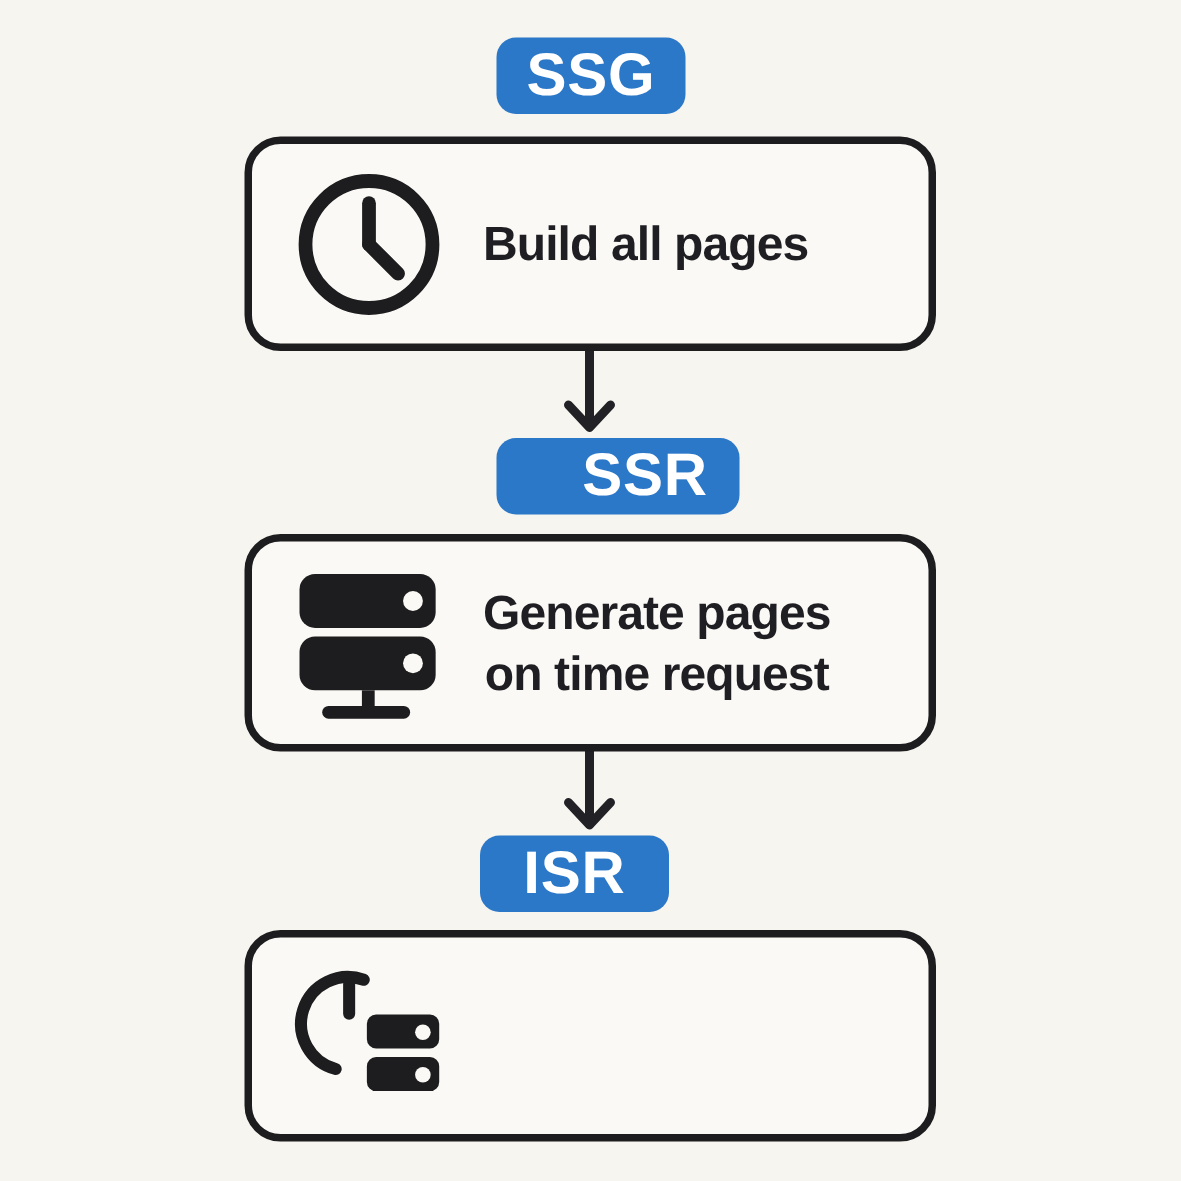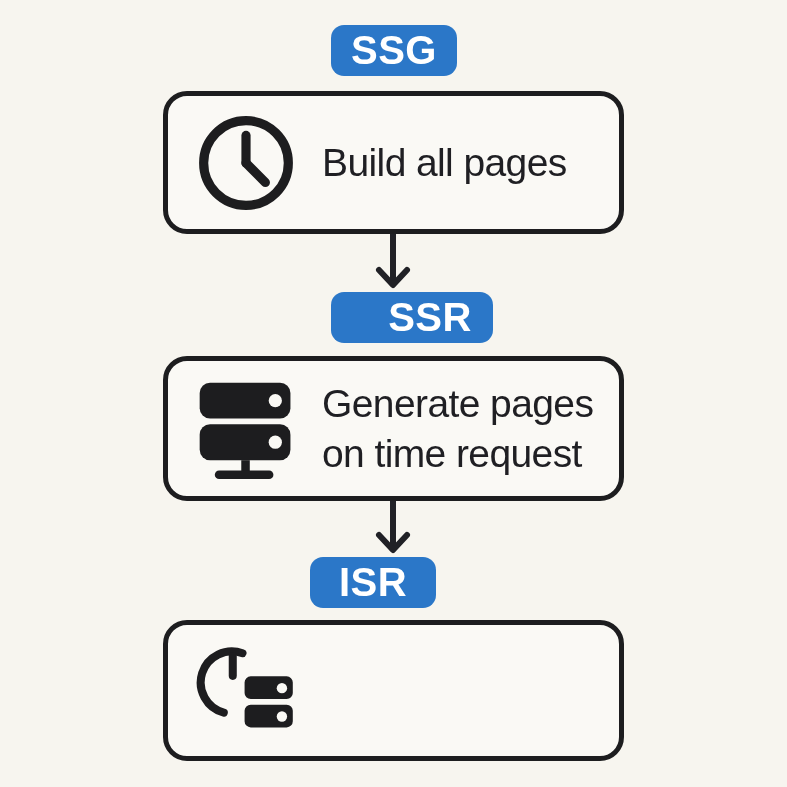--- a/index.html
+++ b/index.html
@@ -24,53 +24,53 @@
     background: #FAF9F5;
     border: 5px solid #1D1D1F;
     border-radius: 24px;
     display: flex;
     align-items: center;
     gap: 24px;
     padding: 0 14px 0 26px;
     z-index: 1;
   }
   .card-ssg { top: 91px;  height: 143px; }
-  .card-ssr { top: 356px; height: 145px; }
+  .card-ssr { top: 356px; height: 145px; text-align: center; }
   .card-isr { top: 620px; height: 141px; }
 
   .badge {
     position: absolute;
     width: 126px;
     height: 51px;
     background: #2B77C8;
     border-radius: 13px;
     color: #FFFFFF;
     font-weight: 700;
     font-size: 40px;
     letter-spacing: 0.5px;
     display: flex;
     align-items: center;
     justify-content: center;
     z-index: 3;
   }
   .badge-ssg { left: 331px; top: 25px; }
   .badge-ssr { left: 331px; top: 292px; padding-left: 36px; }
-  .badge-isr { left: 310px; top: 557px; }
+  .badge-isr { left: 320px; top: 557px; }
 
   .icon-wrap {
     flex: 0 0 auto;
     width: 104px;
     height: 106px;
     display: flex;
     align-items: center;
     justify-content: center;
   }
   .label {
-    font-size: 39px;
-    font-weight: 400;
+    font-size: 32px;
+    font-weight: 700;
     color: #1F1F23;
     line-height: 1.27;
     letter-spacing: -0.6px;
     white-space: nowrap;
   }
   .label span { display: block; }
 
   .arrow {
     position: absolute;
     z-index: 0;

